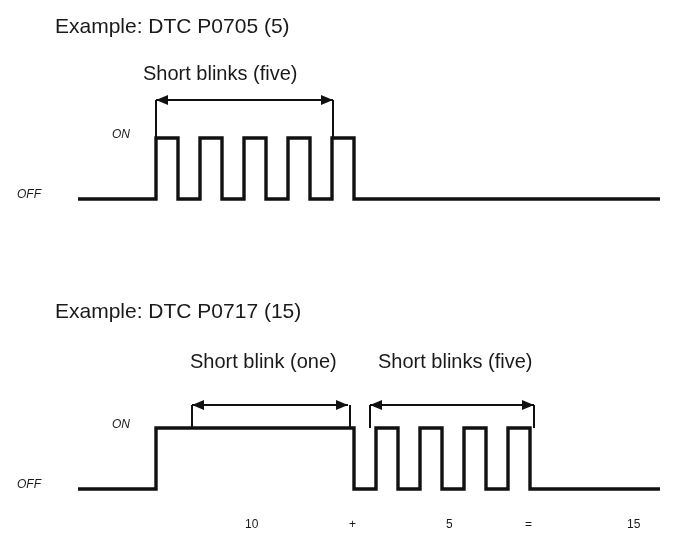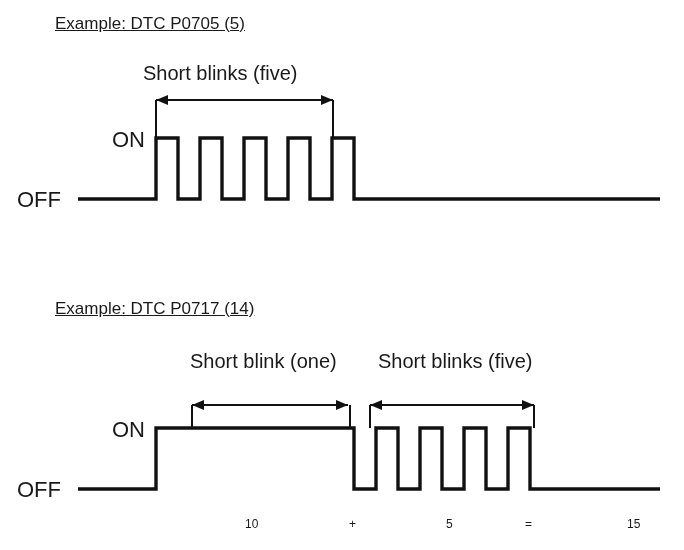--- a/index.html
+++ b/index.html
@@ -21,28 +21,28 @@
     width: 684px;
     height: 550px;
   }
   .lbl {
     position: absolute;
     white-space: nowrap;
     color: #1a1a1a;
     font-family: "Liberation Sans", sans-serif;
   }
   .ex-title {
-    font-size: 17px;
-    text-decoration: underline;
+    font-size: 21px;
   }
   .blink-title {
     font-size: 20px;
   }
   .on-lbl, .off-lbl {
-    font-size: 22px;
+    font-size: 12px;
+    font-style: italic;
   }
   .eq-lbl {
     font-size: 12px;
   }
   svg {
     position: absolute;
     left: 0;
     top: 0;
     overflow: visible;
   }
@@ -75,21 +75,21 @@
       <path d="M 78,199
                L 156,199 L 156,138 L 178,138 L 178,199
                L 200,199 L 200,138 L 222,138 L 222,199
                L 244,199 L 244,138 L 266,138 L 266,199
                L 288,199 L 288,138 L 310,138 L 310,199
                L 332,199 L 332,138 L 354,138 L 354,199
                L 660,199" fill="none" stroke="#111111" stroke-width="3.4" stroke-linejoin="miter"></path>
     </g>
   </svg>
 
-  <div class="lbl ex-title" style="left:55px; top:299px;">Example: DTC P0717 (14)</div>
+  <div class="lbl ex-title" style="left:55px; top:299px;">Example: DTC P0717 (15)</div>
 
   <div class="lbl blink-title" style="left:190px; top:350px;">Short blink (one)</div>
 
   <div class="lbl blink-title" style="left:378px; top:350px;">Short blinks (five)</div>
 
   <div class="lbl on-lbl" style="left:112px; top:417px;">ON</div>
 
   <div class="lbl off-lbl" style="left:17px; top:477px;">OFF</div>
 
   <svg width="684" height="550">

